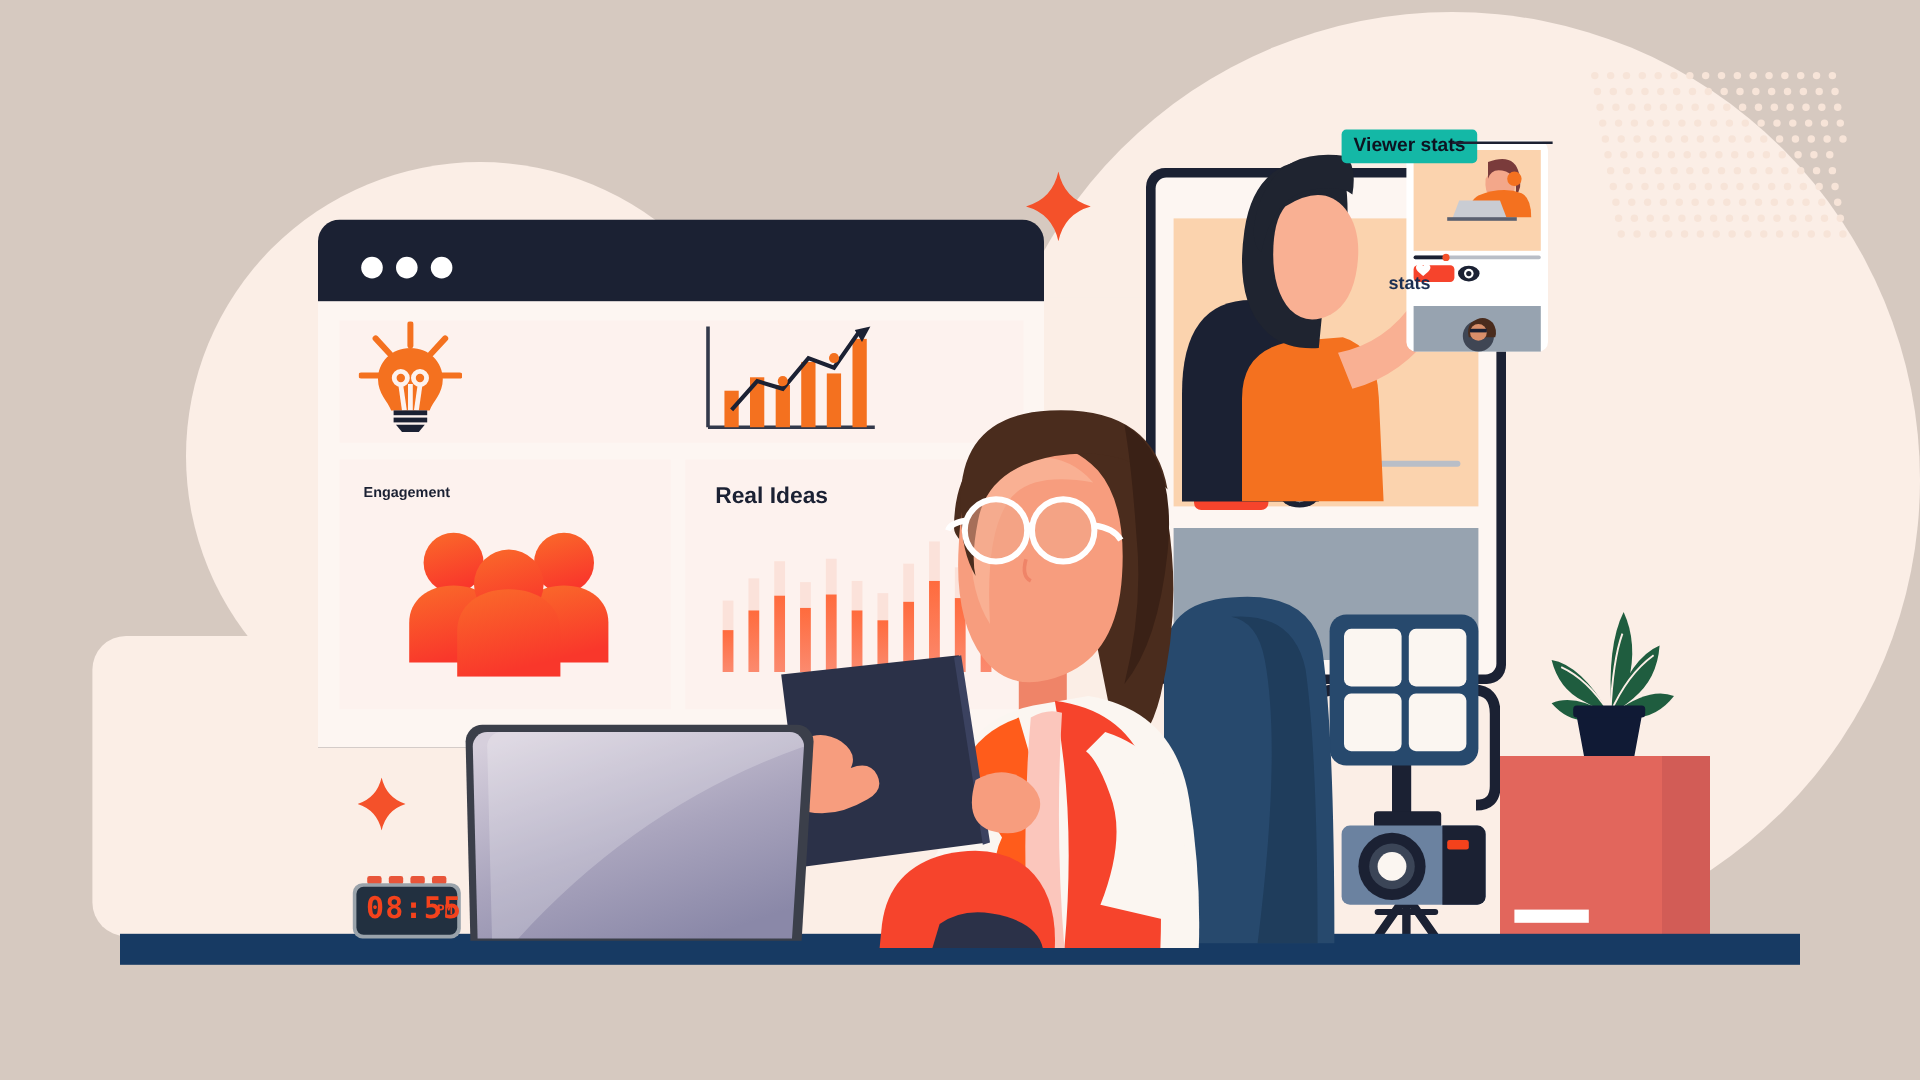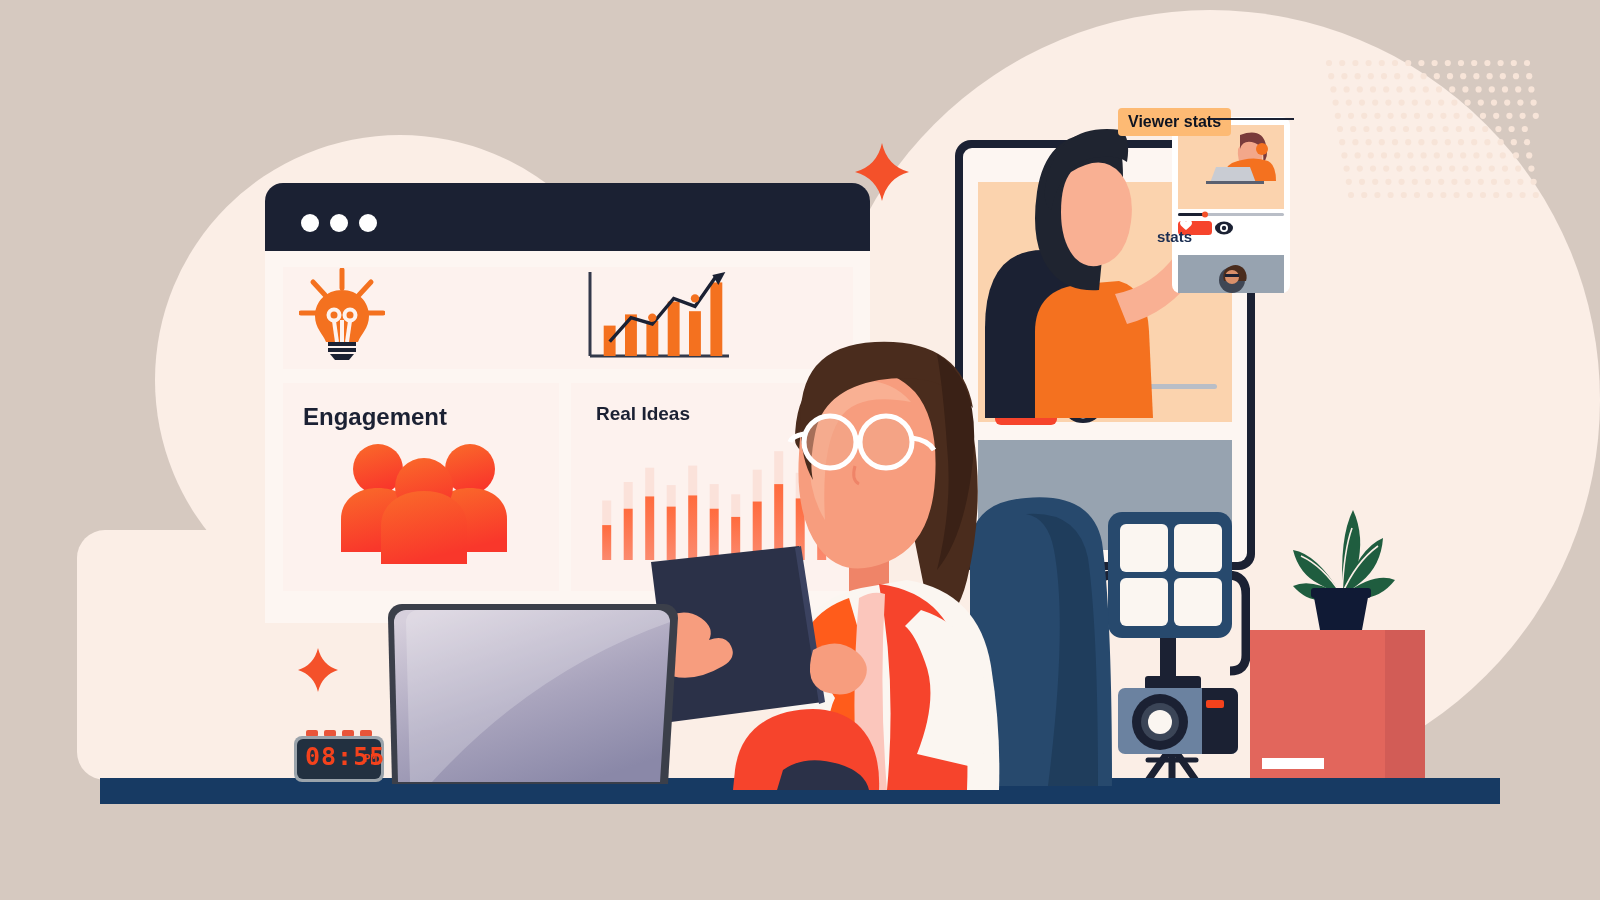--- a/index.html
+++ b/index.html
@@ -260,21 +260,21 @@
         <rect x="125.4" y="14.4" width="11.9" height="73.6" fill="#f4711f"></rect>
       </g>
     <polyline id="hdr-line" fill="none" stroke="#1b2133" stroke-width="3.4" points="24.7,73.6 46.0,49.6 67.3,56.0 88.7,30.4 110.0,38.4 131.3,8.0"></polyline>
     <polygon id="hdr-arrow" fill="#1b2133" points="140.33333333333331,4 127.33333333333331,7 133.33333333333331,17"></polygon>
     <g id="hdr-markers">
         <circle cx="67.3" cy="49.6" r="4.2" fill="#f4711f"></circle>
         <circle cx="110.0" cy="30.4" r="4.2" fill="#f4711f"></circle>
       </g>
   </svg>
 
-  <div class="txt" style="left:303px;top:403px;font-size:24px;font-weight:bold;color:#1b2133;">Engagement</div>
+  <div class="txt" style="left:303px;top:403px;font-size:12px;font-weight:bold;color:#1b2133;">Engagement</div>
 
   <svg class="layer" style="left:337px;top:440px;" width="174" height="124" viewBox="0 0 174 124">
     <defs>
       <linearGradient id="og" x1="0" y1="0" x2="0.3" y2="1">
         <stop offset="0%" stop-color="#fa6b2a"></stop>
         <stop offset="100%" stop-color="#f9372b"></stop>
       </linearGradient>
     </defs>
     <g fill="url(#og)">
       <circle cx="41" cy="29" r="25"></circle>
@@ -377,21 +377,21 @@
     <circle cx="104" cy="123" r="4" fill="#ffffff"></circle>
     <circle cx="104" cy="123" r="2.2" fill="#1b2133"></circle>
 
     <rect x="58" y="150" width="106" height="38" fill="#97a3b0"></rect>
     <circle cx="112" cy="175" r="13" fill="#3f4654"></circle>
     <path d="M106 164 q10 -8 18 0 q4 6 2 12 h-22 q-2 -7 2 -12 z" fill="#4a2c1d"></path>
     <circle cx="112" cy="172" r="7" fill="#d98f6a"></circle>
     <rect x="105" y="169" width="14" height="3" fill="#1b2133"></rect>
   </svg>
 
-  <div class="txt" style="left:1118px;top:108px;background:#fdba74;padding:5px 10px;border-radius:4px;
+  <div class="txt" style="left:1118px;top:108px;background:#14b8a6;padding:5px 10px;border-radius:4px;
               font-size:16px;font-weight:bold;color:#0d1321;">
     <span>Viewer stats</span>
   </div>
 
   <div class="txt" style="left:1157px;top:228px;font-size:15px;font-weight:bold;color:#1b2e52;">stats</div>
 
   <svg class="layer" style="left:1210px;top:115px;" width="84" height="8" viewBox="0 0 84 8">
     <line x1="0" y1="4" x2="84" y2="4" stroke="#1b2133" stroke-width="2"></line>
   </svg>
 

